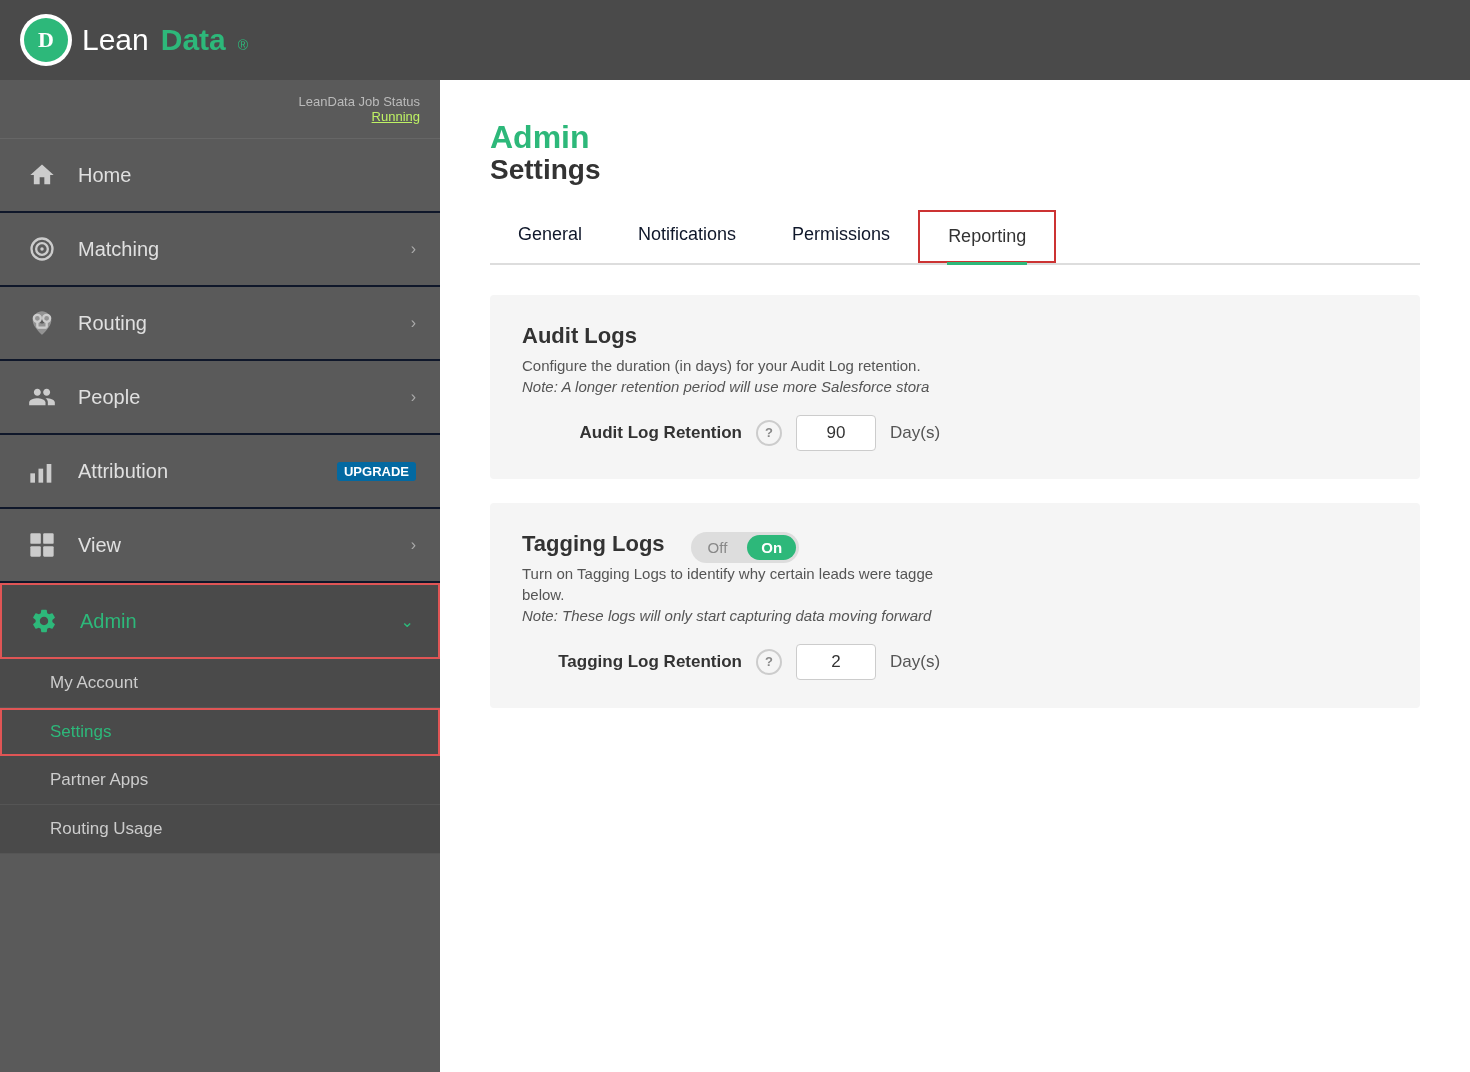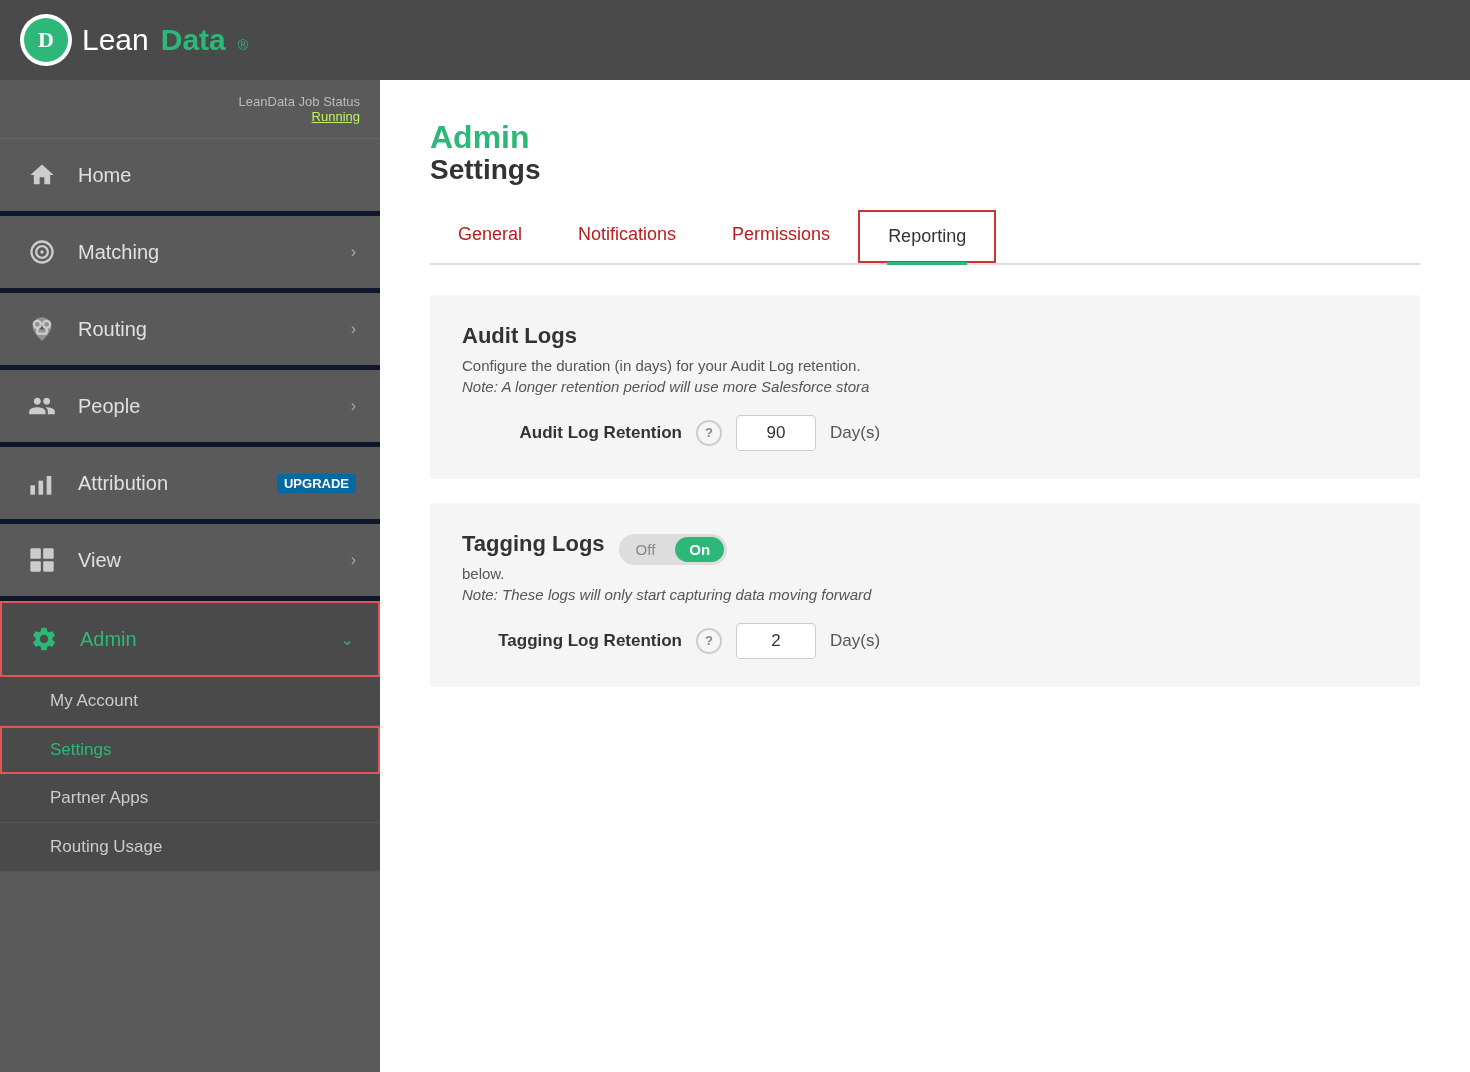--- a/index.html
+++ b/index.html
@@ -67,21 +67,21 @@
 
     
     .main-layout {
       display: flex;
       flex: 1;
       overflow: hidden;
     }
 
     
     .sidebar {
-      width: 380px;
+      width: 440px;
       background: #5a5a5a;
       flex-shrink: 0;
       display: flex;
       flex-direction: column;
       overflow-y: auto;
     }
     .job-status {
       padding: 14px 20px;
       text-align: right;
       border-bottom: 1px solid #666;
@@ -96,21 +96,21 @@
       text-decoration: underline;
     }
 
     .nav-item {
       display: flex;
       align-items: center;
       padding: 18px 24px;
       color: #e0e0e0;
       cursor: pointer;
       font-size: 20px;
-      border-bottom: 5px solid #0f172a;
+      border-bottom: 2px solid #0f172a;
       position: relative;
     }
     .nav-item .nav-icon {
       width: 36px;
       height: 36px;
       margin-right: 18px;
       display: flex;
       align-items: center;
       justify-content: center;
       flex-shrink: 0;
@@ -179,21 +179,21 @@
     
     .tabs {
       display: flex;
       gap: 0;
       border-bottom: 2px solid #ddd;
       margin-bottom: 30px;
     }
     .tab {
       padding: 14px 28px;
       font-size: 18px;
-      color: #b91c1c;
+      color: #0f172a;
       cursor: pointer;
       position: relative;
     }
     .tab.active {
       color: #333;
       font-weight: 500;
       border: 2px solid #cc3333;
     }
     .tab.active::after {
       content: '';
@@ -293,22 +293,22 @@
       padding: 4px 14px;
       border-radius: 16px;
       font-size: 15px;
       color: #fff;
       font-weight: 700;
       background: #2db87a;
     }
 
     .tagging-title-row {
       display: flex;
-      align-items: flex-end;
-      gap: 0;
+      align-items: center;
+      gap: 12px;
     }
   </style>
 </head>
 <body>
 
 <div class="top-header">
   <div class="logo-area">
     <div class="logo-circle">
       <div class="logo-circle-inner">
         <span class="logo-d">D</span>
@@ -462,20 +462,21 @@
     </div>
 
     <div class="section">
       <div class="tagging-title-row">
         <span class="section-title">Tagging Logs</span>
         <div class="toggle-group">
           <span class="toggle-off">Off</span>
           <span class="toggle-on">On</span>
         </div>
       </div>
+      <div class="section-desc">Turn on Tagging Logs to identify why certain leads were tagge</div>
       <div class="section-desc">below.</div>
       <div class="section-note">Note: These logs will only start capturing data moving forward</div>
       <div class="field-row">
         <span class="field-label">Tagging Log Retention</span>
         <div class="help-circle">?</div>
         <input class="field-input" type="text" value="2" style="">
         <span class="field-unit">Day(s)</span>
       </div>
     </div>
 

